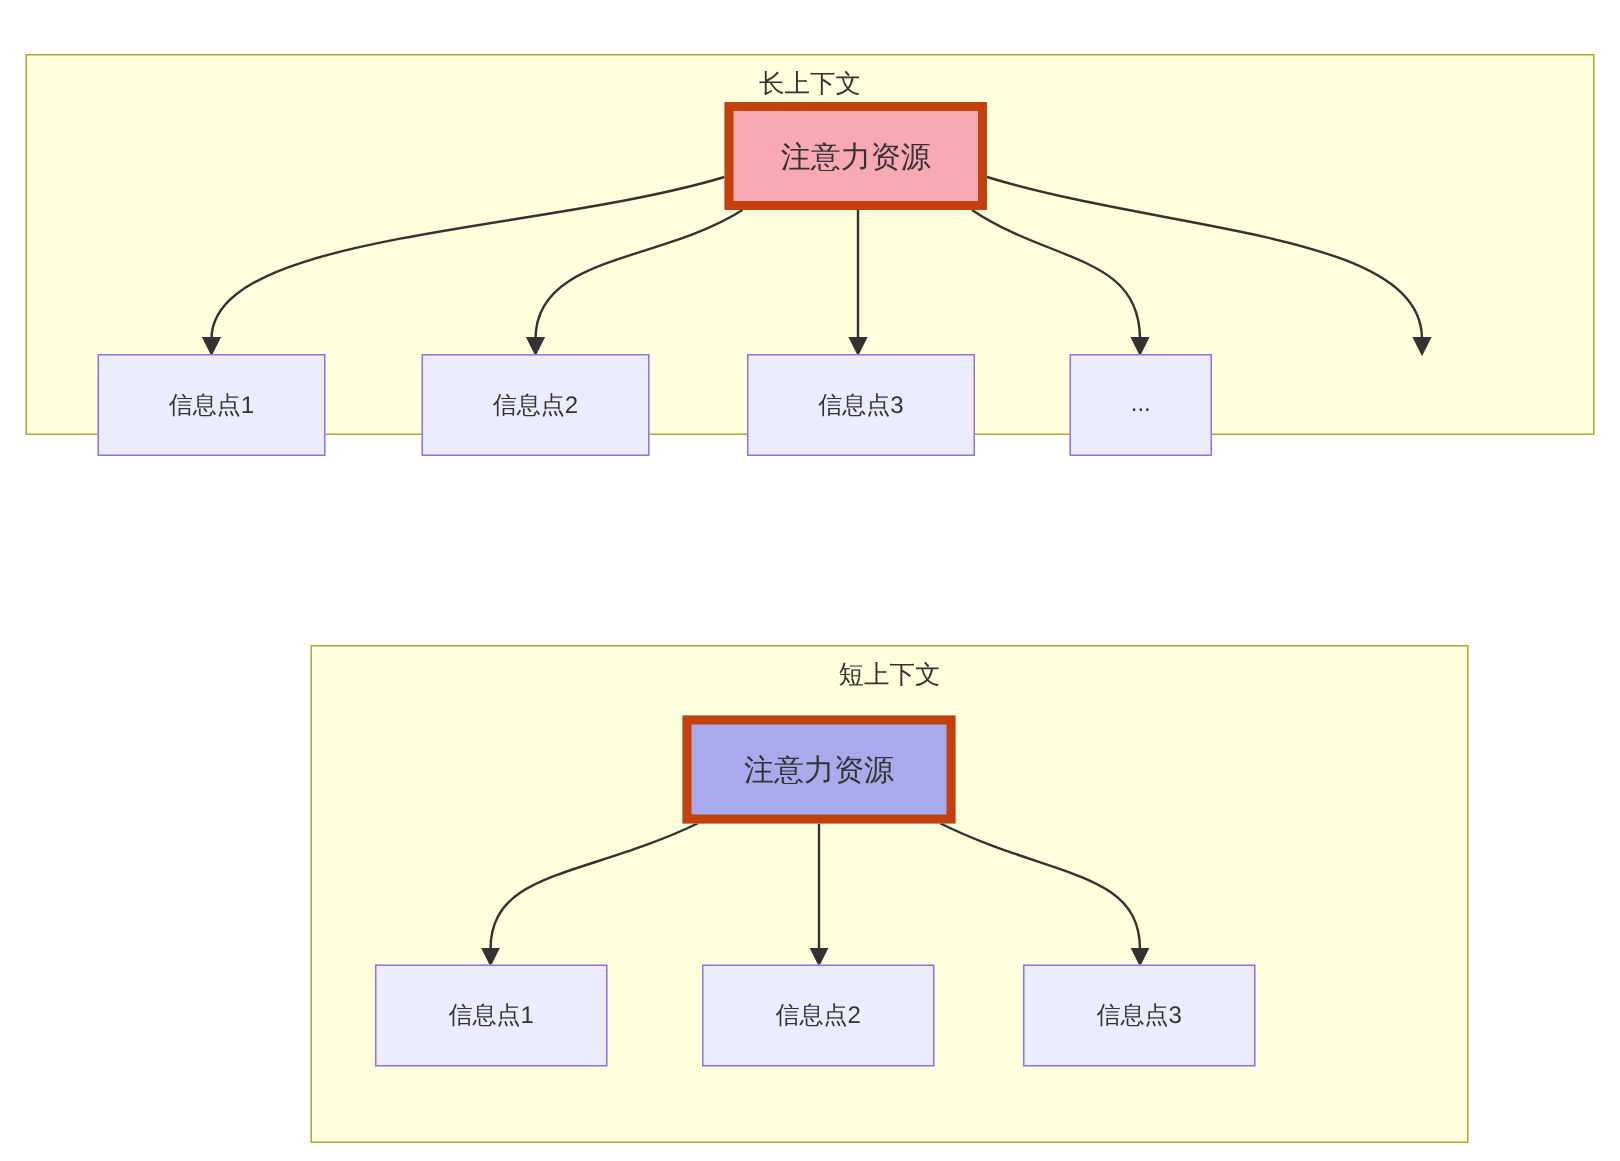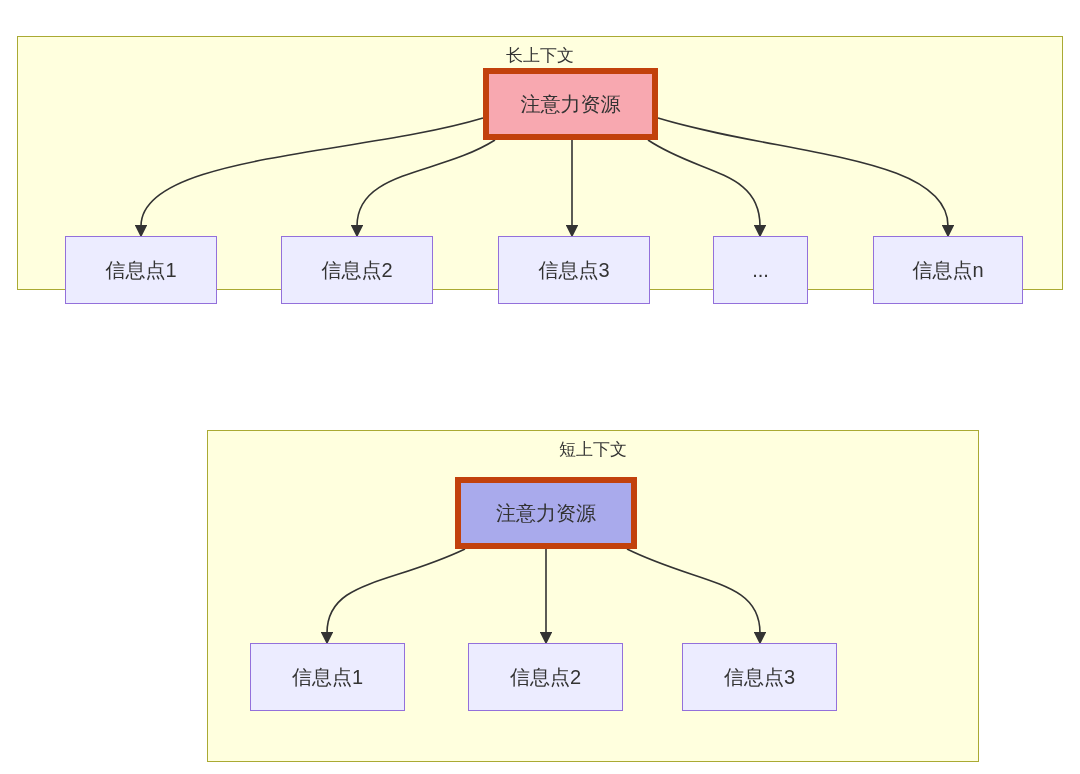--- a/index.html
+++ b/index.html
@@ -27,21 +27,21 @@
     text-align: center;
     font-size: 17px;
     font-weight: 400;
     color: #333333;
   }
   .node {
     position: absolute;
     display: flex;
     align-items: center;
     justify-content: center;
-    font-size: 20px;
+    font-size: 16px;
     color: #333333;
     background: #ececff;
     border: 1px solid #9370db;
     text-align: center;
   }
   .attention {
     border: 6px solid #c2410c;
     font-size: 20px;
     text-align: right;
   }
@@ -112,23 +112,20 @@
   </div>
   <div class="node" id="b2">
     <span>信息点2</span>
   </div>
   <div class="node" id="b3">
     <span>信息点3</span>
   </div>
   <div class="node" id="b4">
     <span>...</span>
   </div>
-  <div class="node" id="b5">
-    <span>信息点n</span>
-  </div>
 
   <div class="node attention" id="att-short">
     <span>注意力资源</span>
   </div>
   <div class="node" id="c1">
     <span>信息点1</span>
   </div>
   <div class="node" id="c2">
     <span>信息点2</span>
   </div>

